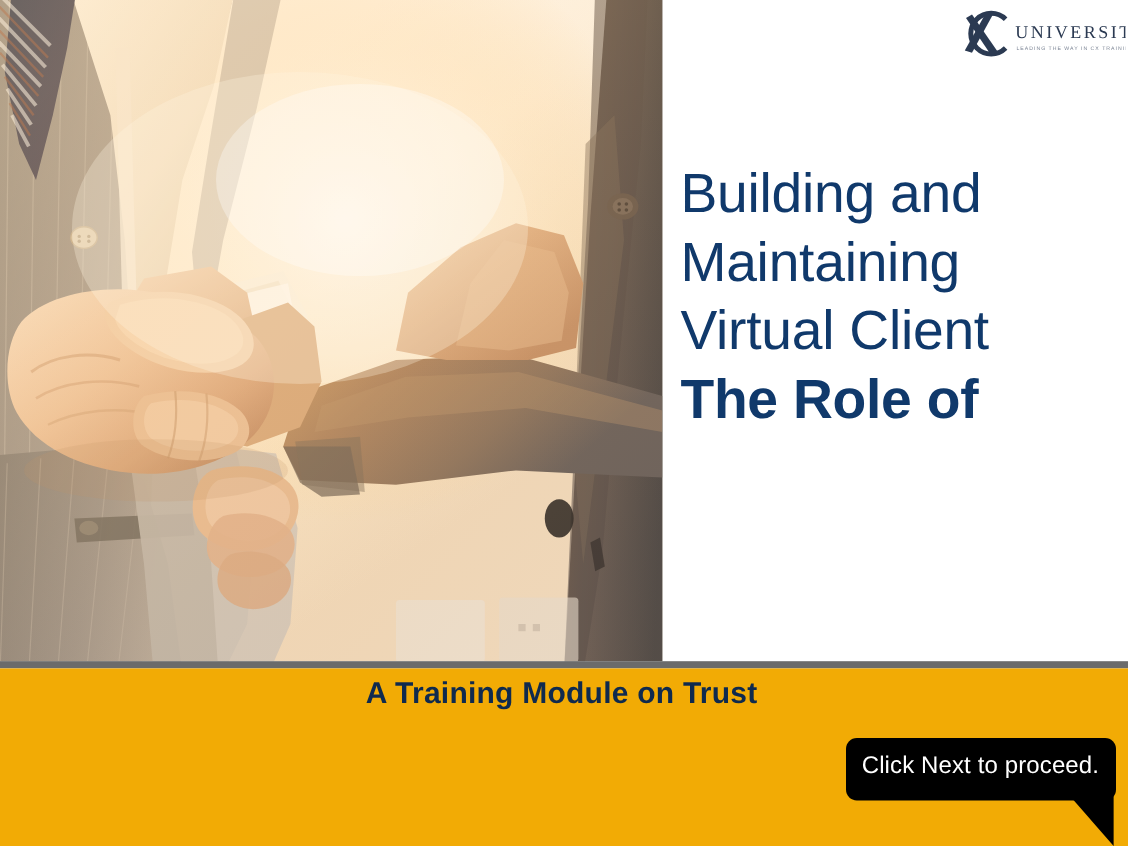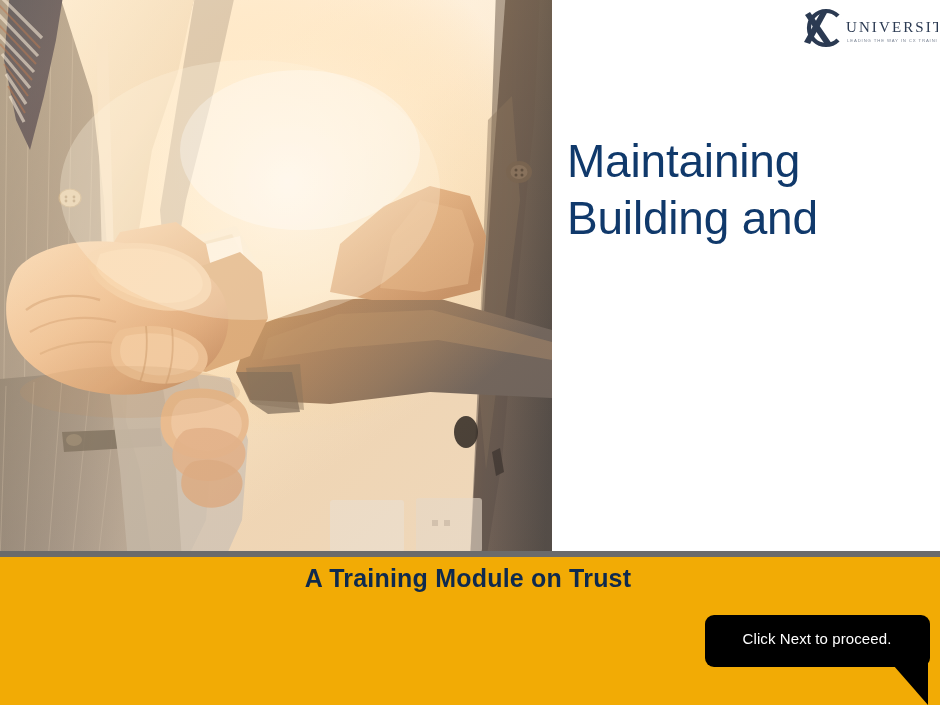--- a/index.html
+++ b/index.html
@@ -109,21 +109,21 @@
     position: absolute;
     left: 0;
     top: 0;
     width: 228px;
     height: 56px;
     display: flex;
     align-items: center;
     justify-content: center;
     color: #ffffff;
     font-family: "Liberation Sans", sans-serif;
-    font-size: 15px;
+    font-size: 20px;
     font-weight: 400;
     letter-spacing: 0.1px;
     padding-left: 6px;
     box-sizing: border-box;
   }
 </style>
 </head>
 <body>
 
 <div class="slide">
@@ -356,22 +356,24 @@
       <path d="M12,10 L34,42 L28,44 L7,13 Z" fill="#2b3a52"></path>
       <path d="M30,9 L12,42 L6,40 L24,8 Z" fill="#2b3a52"></path>
 
       <text x="48" y="30" font-family="'Liberation Serif', serif" font-size="15" letter-spacing="2.1" fill="#2b3a52">UNIVERSITY</text>
 
       <text x="49" y="39.5" font-family="'Liberation Sans', sans-serif" font-size="4.3" letter-spacing="0.85" fill="#7b8494">LEADING THE WAY IN CX TRAINING</text>
     </svg>
   </div>
 
   <div class="title-block">
+    <div class="title-line">Building and</div>
     <div class="title-line">Maintaining</div>
-    <div class="title-line">Building and</div>
+    <div class="title-line">Virtual Client</div>
+    <div class="title-line bold">The Role of</div>
   </div>
 
   <div class="divider"></div>
   <div class="gold-band"></div>
 
   <div class="subtitle">
     <span class="subtitle-inner">A Training Module on Trust</span>
   </div>
 
   <div class="callout">

